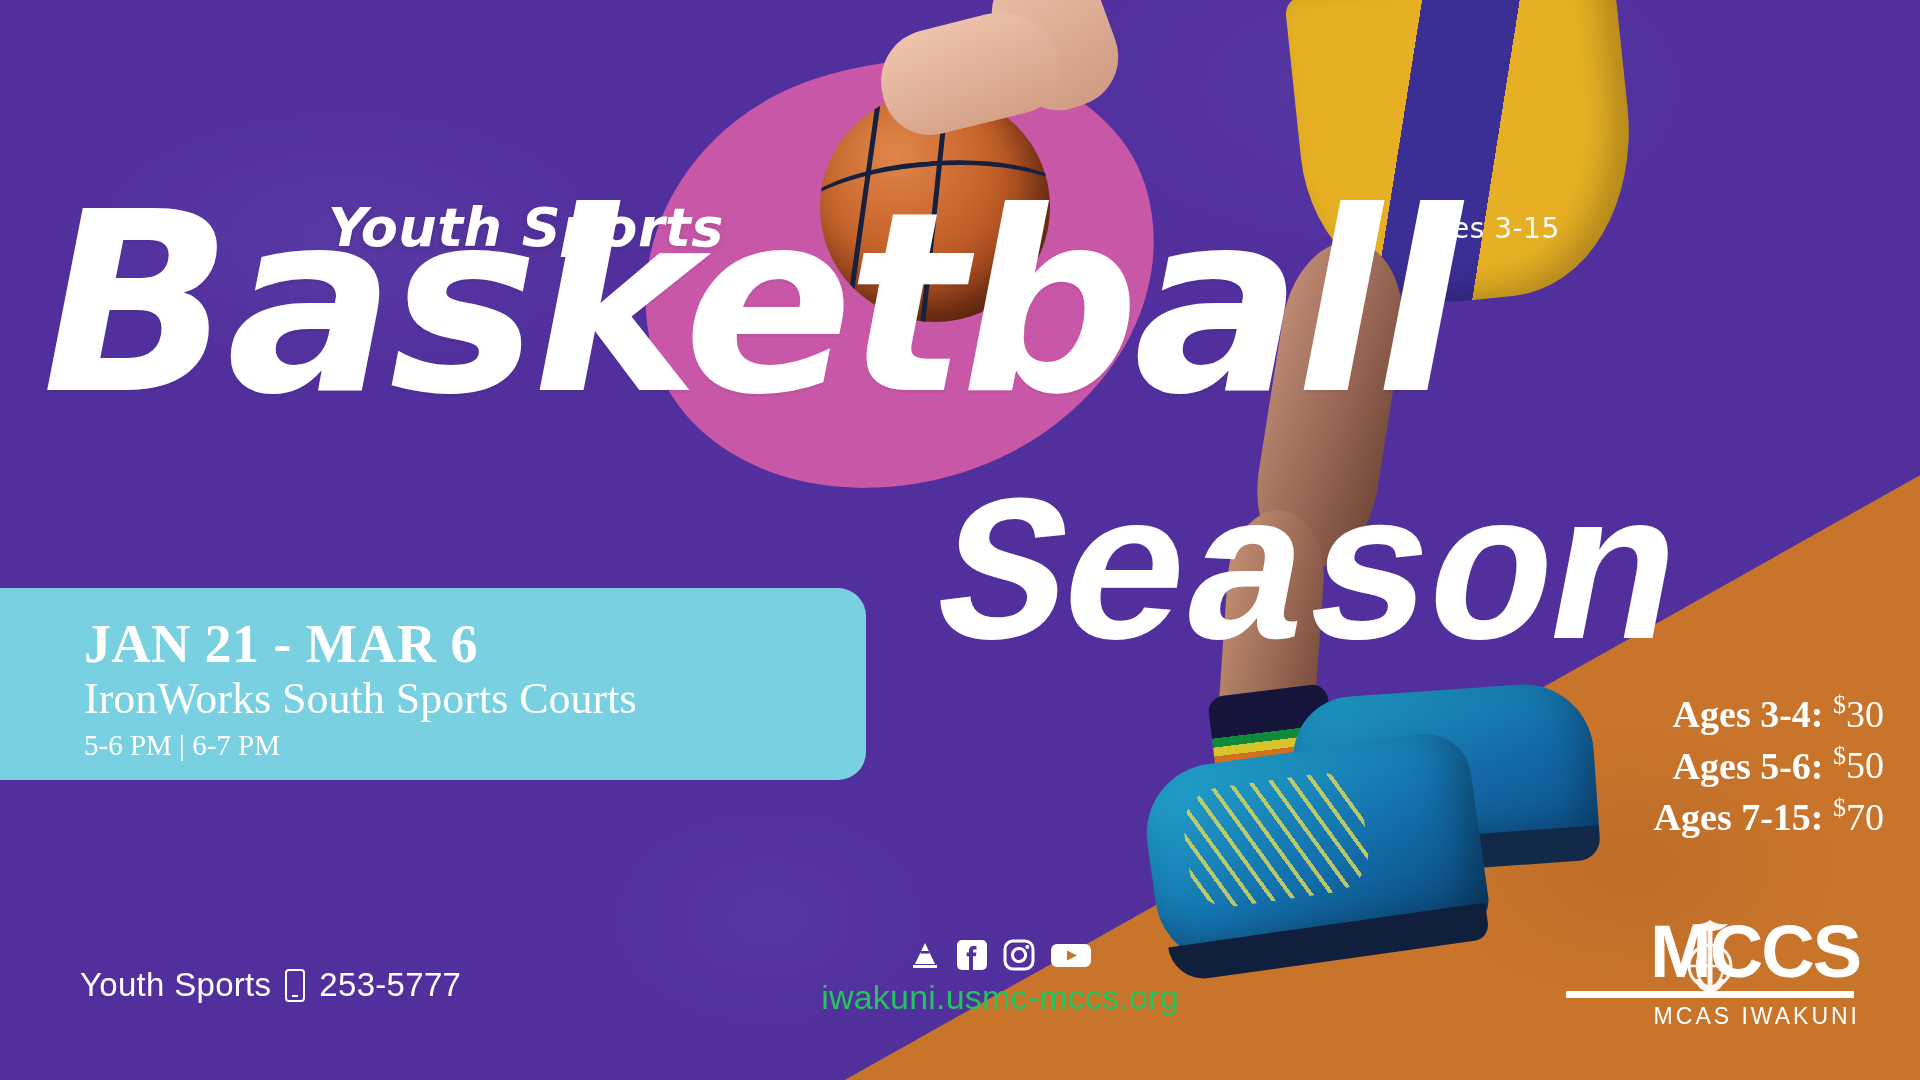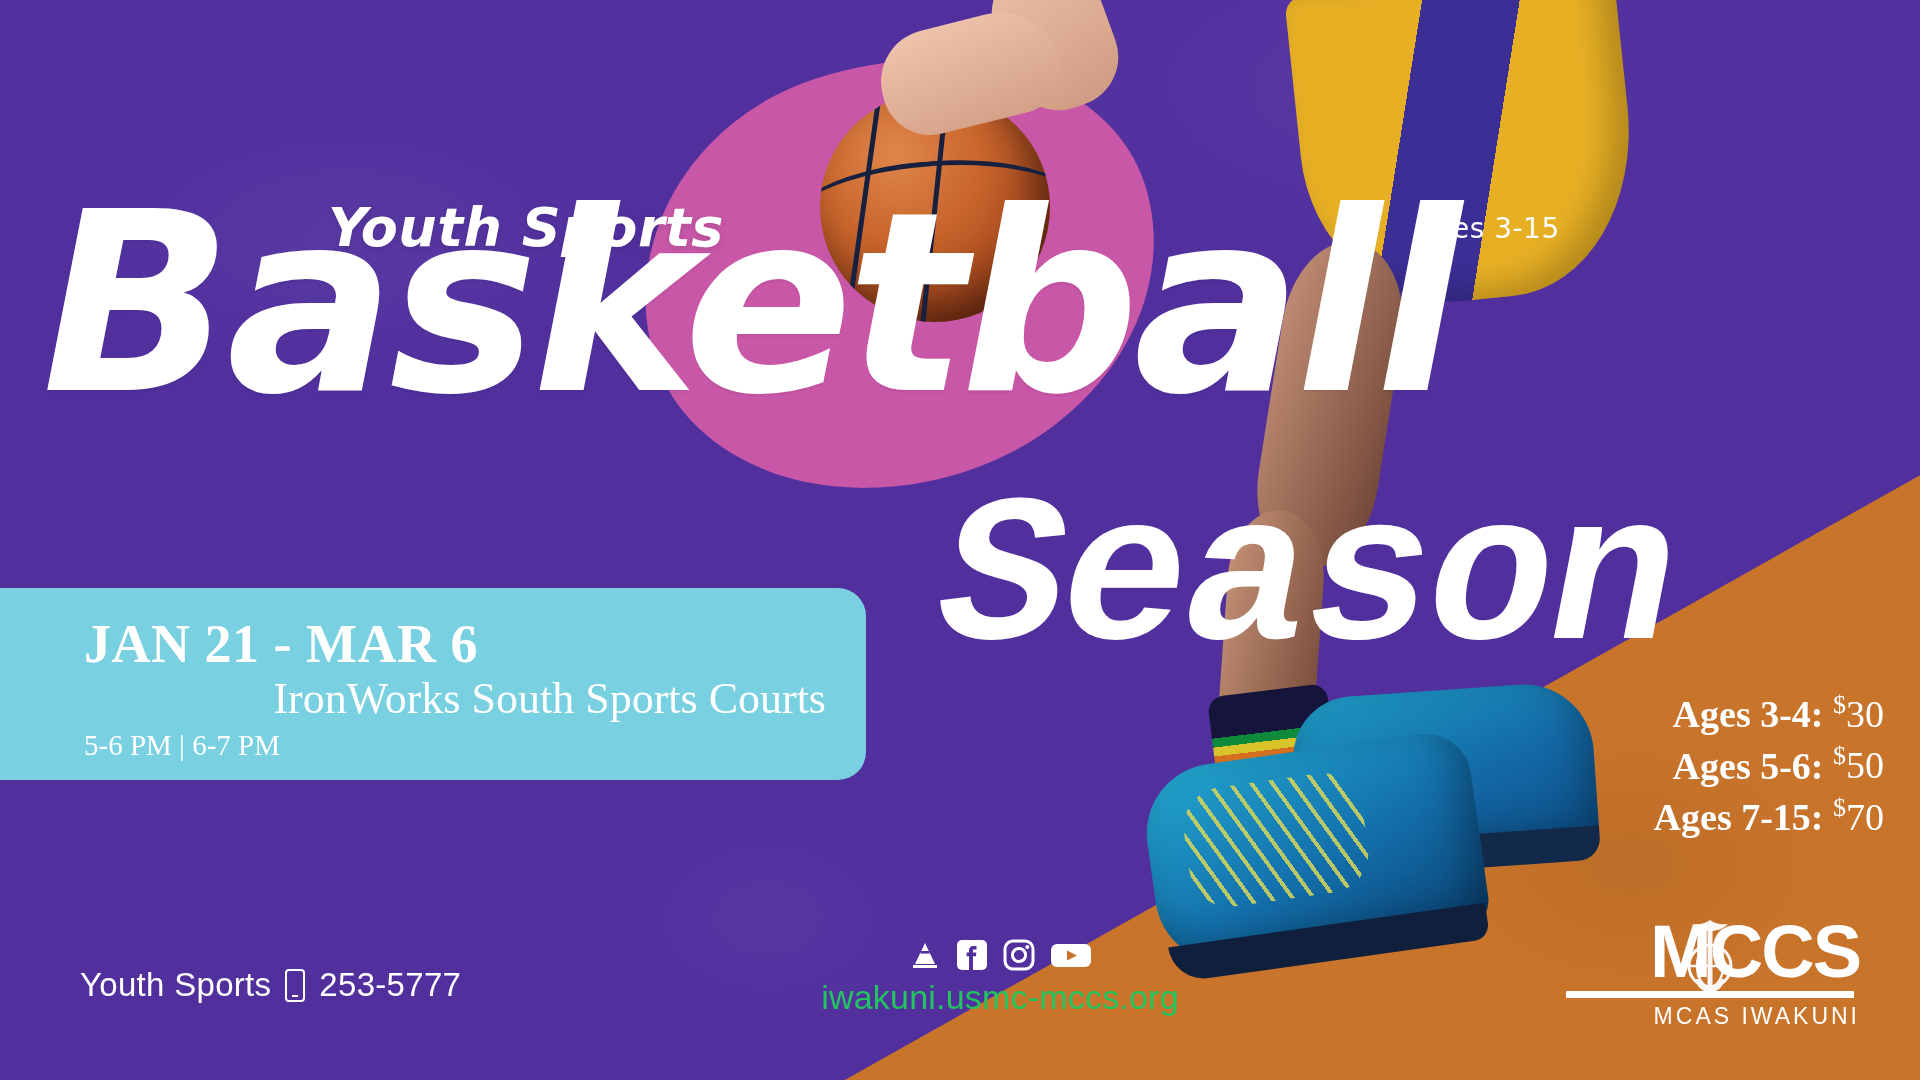--- a/index.html
+++ b/index.html
@@ -181,21 +181,21 @@
     padding:28px 40px 26px 84px;
     color:#fff;
   }
   .info-dates {
     font-family:"Liberation Serif", serif;
     font-weight:700; font-size:54px; line-height:1.04;
     letter-spacing:.5px;
   }
   .info-venue {
     font-family:"Liberation Serif", serif;
-    font-size:44px; line-height:1.12; margin-top:2px;text-align:right;
+    font-size:44px; line-height:1.12; margin-top:2px;
   }
   .info-days {
     font-family:"Liberation Serif", serif;
     font-size:29px; line-height:1.3; margin-top:9px;
   }
   .info-days em{ font-style:italic; }
   .info-times {
     font-family:"Liberation Serif", serif;
     font-size:29px; line-height:1.3; margin-top:4px;
   }

